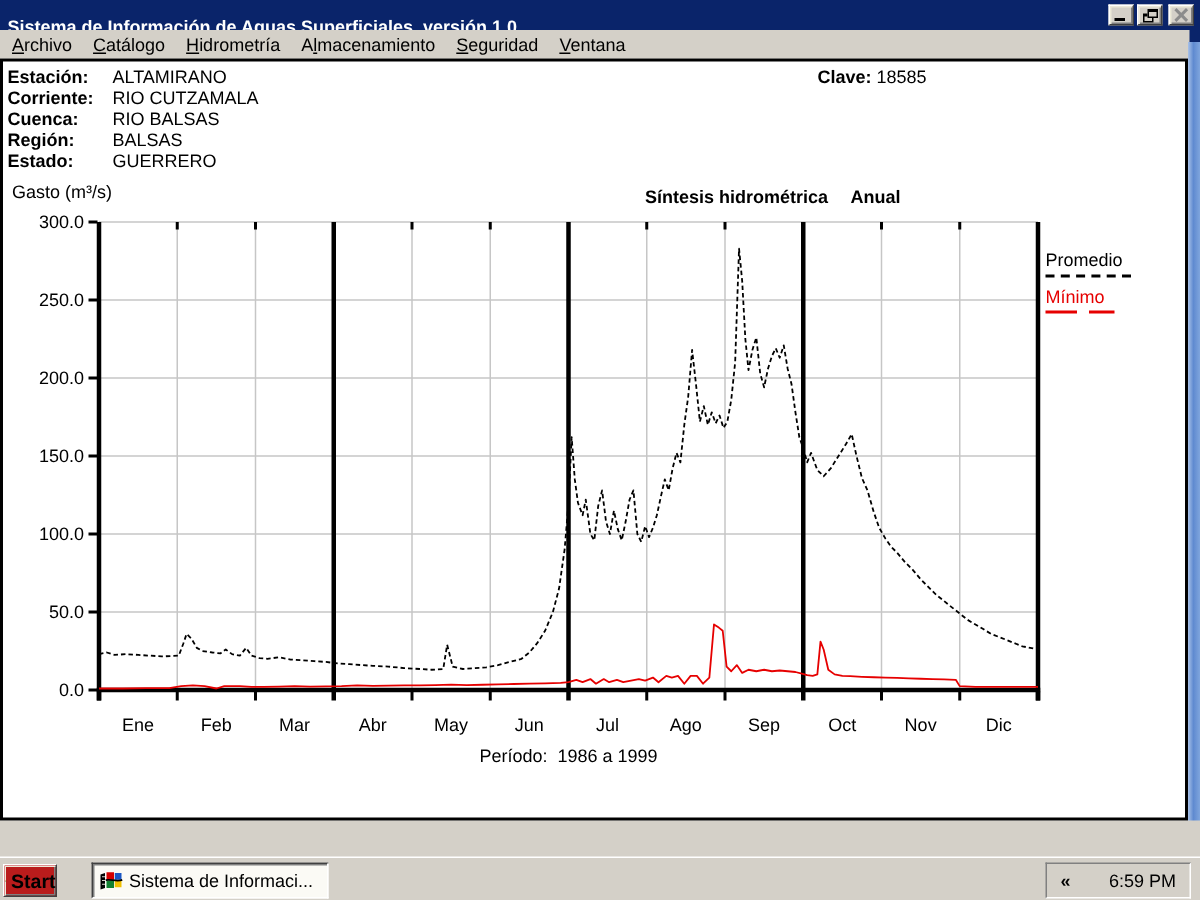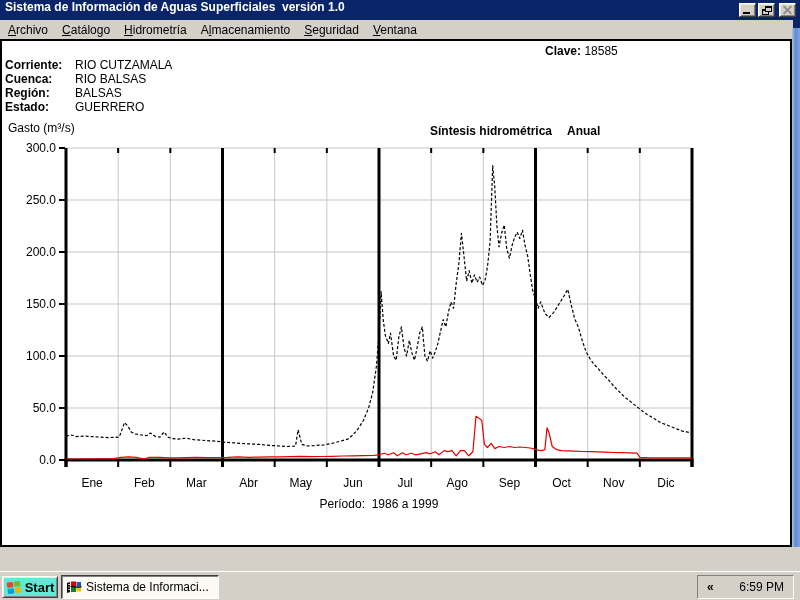--- a/index.html
+++ b/index.html
@@ -1,20 +1,20 @@
 <!DOCTYPE html>
 <html><head>
 <meta charset="utf-8">
 <style>
   html,body{margin:0;padding:0;}
   #screen{position:relative;width:800px;height:600px;background:#d4d0c8;overflow:hidden;
           font-family:"Liberation Sans","DejaVu Sans",sans-serif;font-size:12px;color:#000;}
   
   .titlebar{position:absolute;left:0;top:0;width:800px;height:36px;background:#0a246a;
-            display:flex;padding-left:5px;box-sizing:border-box;}
+            display:flex;align-items:center;padding-left:5px;box-sizing:border-box;}
   .titlebar .title{color:#fff;font-weight:bold;font-size:12px;white-space:pre;}
   .wincontrols{position:absolute;right:4px;top:3px;display:flex;gap:2px;}
   .winbtn{width:17px;height:14px;background:#d4d0c8;border:1px solid;border-color:#fff #404040 #404040 #fff;
           box-shadow:inset 1px 1px 0 #ece9d8, inset -1px -1px 0 #808080;
           display:flex;align-items:center;justify-content:center;box-sizing:border-box;position:relative;}
   .winbtn.closegap{margin-left:2px;}
   .glyph-min{position:absolute;left:3px;bottom:2px;width:7px;height:2px;background:#000;}
   .glyph-restore{position:relative;width:10px;height:9px;}
   .glyph-restore i{position:absolute;box-sizing:border-box;border:1px solid #000;border-top-width:2px;background:#d4d0c8;width:7px;height:6px;}
   .glyph-restore i.b1{left:3px;top:0;}
@@ -49,21 +49,21 @@
   .legend .lg-red i.s2{width:17px;}
   .period{position:absolute;left:66px;top:497px;width:626px;text-align:center;white-space:pre;}
   
   .statusbar{position:absolute;left:0;top:548px;width:800px;height:23px;background:#d4d0c8;}
   .statusbar .stext{position:absolute;left:3px;top:5px;}
   .statusbar .spanel{position:absolute;left:700px;top:2px;width:91px;height:18px;
                      border:1px solid;border-color:#808080 #fff #fff #808080;}
   
   .taskbar{position:absolute;left:0;top:571px;width:800px;height:29px;background:#d4d0c8;
            border-top:1px solid #fff;box-sizing:border-box;}
-  .startbtn{position:absolute;left:2px;top:4px;width:56px;height:22px;background:#5eead4;
+  .startbtn{position:absolute;left:2px;top:4px;width:36px;height:22px;background:#b91c1c;
             border:1px solid;border-color:#fff #404040 #404040 #fff;
             box-shadow:inset 1px 1px 0 #ece9d8, inset -1px -1px 0 #808080;
             display:flex;align-items:center;justify-content:center;gap:3px;box-sizing:border-box;}
   .startbtn .slabel{font-weight:bold;font-size:13px;}
   .taskbtn{position:absolute;left:61px;top:3px;width:158px;height:24px;background:#fbfaf5;
            border:1px solid;border-color:#404040 #fff #fff #404040;
            box-shadow:inset 1px 1px 0 #808080;
            display:flex;align-items:center;gap:4px;padding-left:4px;box-sizing:border-box;}
   .taskbtn .tlabel{font-weight:normal;font-size:12px;white-space:nowrap;overflow:hidden;}
   .tray{position:absolute;left:697px;top:3px;width:97px;height:24px;
@@ -99,20 +99,21 @@
     <span class="menuitem"><u>C</u>atálogo</span>
     <span class="menuitem"><u>H</u>idrometría</span>
     <span class="menuitem">A<u>l</u>macenamiento</span>
     <span class="menuitem"><u>S</u>eguridad</span>
     <span class="menuitem"><u>V</u>entana</span>
   </div>
 
   <div class="client"></div>
   <div class="bluestrip"></div>
 
+  <div class="inforow" style="top:44px"><b>Estación:</b><span>ALTAMIRANO</span></div>
   <div class="inforow" style="top:58px"><b>Corriente:</b><span>RIO CUTZAMALA</span></div>
   <div class="inforow" style="top:72px"><b>Cuenca:</b><span>RIO BALSAS</span></div>
   <div class="inforow" style="top:86px"><b>Región:</b><span>BALSAS</span></div>
   <div class="inforow" style="top:100px"><b>Estado:</b><span>GUERRERO</span></div>
   <div class="clave"><b>Clave:</b> <span>18585</span></div>
 
   <div class="gasto">Gasto (m³/s)</div>
   <div class="chart-header">
     <span>Síntesis hidrométrica</span>
     <span>Anual</span>
@@ -186,20 +187,29 @@
       <text x="405.0833333333333" y="347" text-anchor="middle" font-size="12" font-family="&quot;Liberation Sans&quot;,&quot;DejaVu Sans&quot;,sans-serif">Jul</text>
       <text x="457.25" y="347" text-anchor="middle" font-size="12" font-family="&quot;Liberation Sans&quot;,&quot;DejaVu Sans&quot;,sans-serif">Ago</text>
       <text x="509.41666666666663" y="347" text-anchor="middle" font-size="12" font-family="&quot;Liberation Sans&quot;,&quot;DejaVu Sans&quot;,sans-serif">Sep</text>
       <text x="561.5833333333333" y="347" text-anchor="middle" font-size="12" font-family="&quot;Liberation Sans&quot;,&quot;DejaVu Sans&quot;,sans-serif">Oct</text>
       <text x="613.75" y="347" text-anchor="middle" font-size="12" font-family="&quot;Liberation Sans&quot;,&quot;DejaVu Sans&quot;,sans-serif">Nov</text>
       <text x="665.9166666666666" y="347" text-anchor="middle" font-size="12" font-family="&quot;Liberation Sans&quot;,&quot;DejaVu Sans&quot;,sans-serif">Dic</text>
       <polyline points="66.0,296.1 71.2,295.0 76.4,296.6 84.3,296.1 92.1,296.6 99.9,297.1 107.7,297.6 115.6,297.3 119.2,297.1 122.3,288.8 124.4,282.6 127.6,285.7 131.2,291.9 134.9,294.0 141.6,295.0 146.9,295.6 150.5,293.0 154.7,296.1 159.9,297.1 164.1,291.9 167.7,297.1 172.9,298.7 178.2,299.2 186.0,298.2 193.8,299.7 201.6,300.2 209.5,300.8 217.3,301.3 225.1,302.3 232.9,302.8 240.8,303.4 248.6,303.9 259.0,304.4 269.4,305.4 279.9,306.0 287.7,306.5 295.5,306.0 298.1,289.8 301.8,304.4 308.6,306.0 316.4,305.4 324.2,304.9 332.0,303.4 339.9,301.3 347.7,299.2 352.9,295.0 358.1,288.8 363.4,280.5 368.6,268.0 372.7,252.4 376.4,226.4 379.0,195.2 381.1,151.5 383.2,179.6 385.3,195.2 388.4,203.5 390.5,193.1 393.6,216.0 396.2,220.2 398.8,197.3 401.4,186.9 404.0,207.7 406.6,216.0 409.3,200.4 411.9,212.9 414.5,220.2 417.1,207.7 419.7,193.1 422.3,186.9 424.9,216.0 427.5,221.2 430.1,210.8 432.7,218.1 435.3,211.8 437.9,203.5 440.6,191.0 443.2,179.6 445.8,186.9 448.4,172.3 451.0,161.9 453.6,168.2 456.2,143.2 458.8,124.5 461.4,93.3 464.0,116.2 466.6,141.1 469.2,130.7 471.9,143.2 474.5,134.9 477.1,142.2 479.7,137.0 482.3,145.3 484.9,141.1 487.5,126.6 490.1,101.6 492.7,25.7 494.8,47.5 496.9,86.0 499.0,106.8 501.6,93.3 504.2,85.0 506.8,108.9 509.4,118.2 512.0,105.8 514.6,97.4 517.2,92.2 519.8,98.5 522.5,90.2 525.1,105.8 527.7,116.2 530.3,134.9 532.9,151.5 535.5,158.8 538.1,168.2 540.7,161.9 544.9,173.4 549.1,177.5 553.8,172.3 559.0,164.0 564.2,155.7 567.8,149.4 571.0,164.0 574.6,178.6 578.3,186.9 582.5,201.4 586.1,211.8 590.3,219.1 593.9,224.3 598.1,228.5 603.3,234.7 608.5,239.9 613.8,246.2 619.0,251.4 624.2,256.6 629.4,260.7 634.6,264.9 639.8,269.0 645.0,273.2 650.3,276.3 655.5,279.4 660.7,282.6 665.9,284.6 671.1,286.7 676.3,288.8 681.6,290.9 686.8,291.9 692.0,293.0" fill="none" stroke="#000000" stroke-width="1.2" stroke-linejoin="round" stroke-linecap="butt" stroke-dasharray="3 2"></polyline>
       <polyline points="66.0,319.0 81.7,319.0 97.3,318.8 112.9,318.8 120.8,317.4 128.6,316.9 136.4,317.4 144.3,319.0 149.5,317.4 159.9,317.4 167.7,317.9 175.6,317.9 186.0,317.7 196.4,317.4 206.8,317.7 217.3,317.6 227.7,317.4 238.1,316.9 248.6,317.3 259.0,317.1 269.4,316.9 279.9,316.9 290.3,316.7 300.8,316.4 311.2,316.7 321.6,316.5 332.0,316.3 342.5,316.0 352.9,315.8 363.4,315.6 373.8,315.3 379.0,314.8 384.2,313.2 388.4,314.8 393.6,312.7 397.3,315.8 402.5,312.7 406.1,314.8 411.3,313.2 415.5,314.8 420.7,313.8 425.9,312.7 430.1,313.8 435.3,311.7 439.0,314.8 444.2,310.6 447.9,311.7 452.0,310.6 456.2,315.8 460.4,310.6 464.6,310.6 468.7,315.8 472.9,311.7 476.0,276.3 479.2,278.4 481.8,280.5 484.4,304.4 487.5,307.5 491.2,303.4 494.8,308.6 499.0,306.5 504.2,307.5 509.4,306.5 514.6,307.5 519.8,307.0 525.1,307.5 530.3,308.0 534.5,309.1 538.1,310.1 541.8,310.6 544.9,309.6 547.0,287.8 549.1,293.0 552.2,306.5 556.4,309.6 561.6,310.6 566.8,310.8 574.6,311.2 582.5,311.5 590.3,311.7 598.1,311.9 605.9,312.2 613.8,312.5 621.6,312.7 629.4,312.9 637.2,313.2 639.8,317.4 650.3,317.9 665.9,317.9 681.6,317.9 692.0,317.9" fill="none" stroke="#e60000" stroke-width="1.2" stroke-linejoin="round" stroke-linecap="butt"></polyline>
     </svg>
 
+  <div class="legend">
+    <div>Promedio</div>
+    <div class="lg-dash"></div>
+    <div class="lg-min">Mínimo</div>
+    <div class="lg-red">
+        <i class="s1"></i>
+        <i class="s2"></i>
+      </div>
+  </div>
 
   <div class="period">Período:  1986 a 1999</div>
 
 
   <div class="taskbar">
     <div class="startbtn">
       <svg width="16" height="15" viewBox="0 0 18 16">
         <g transform="rotate(-8 9 8)">
           <rect x="1.5" y="1.5" width="7" height="6" rx="1.2" fill="#e8442c"></rect>
           <rect x="9.5" y="1.5" width="7" height="6" rx="1.2" fill="#7cb82f"></rect>

